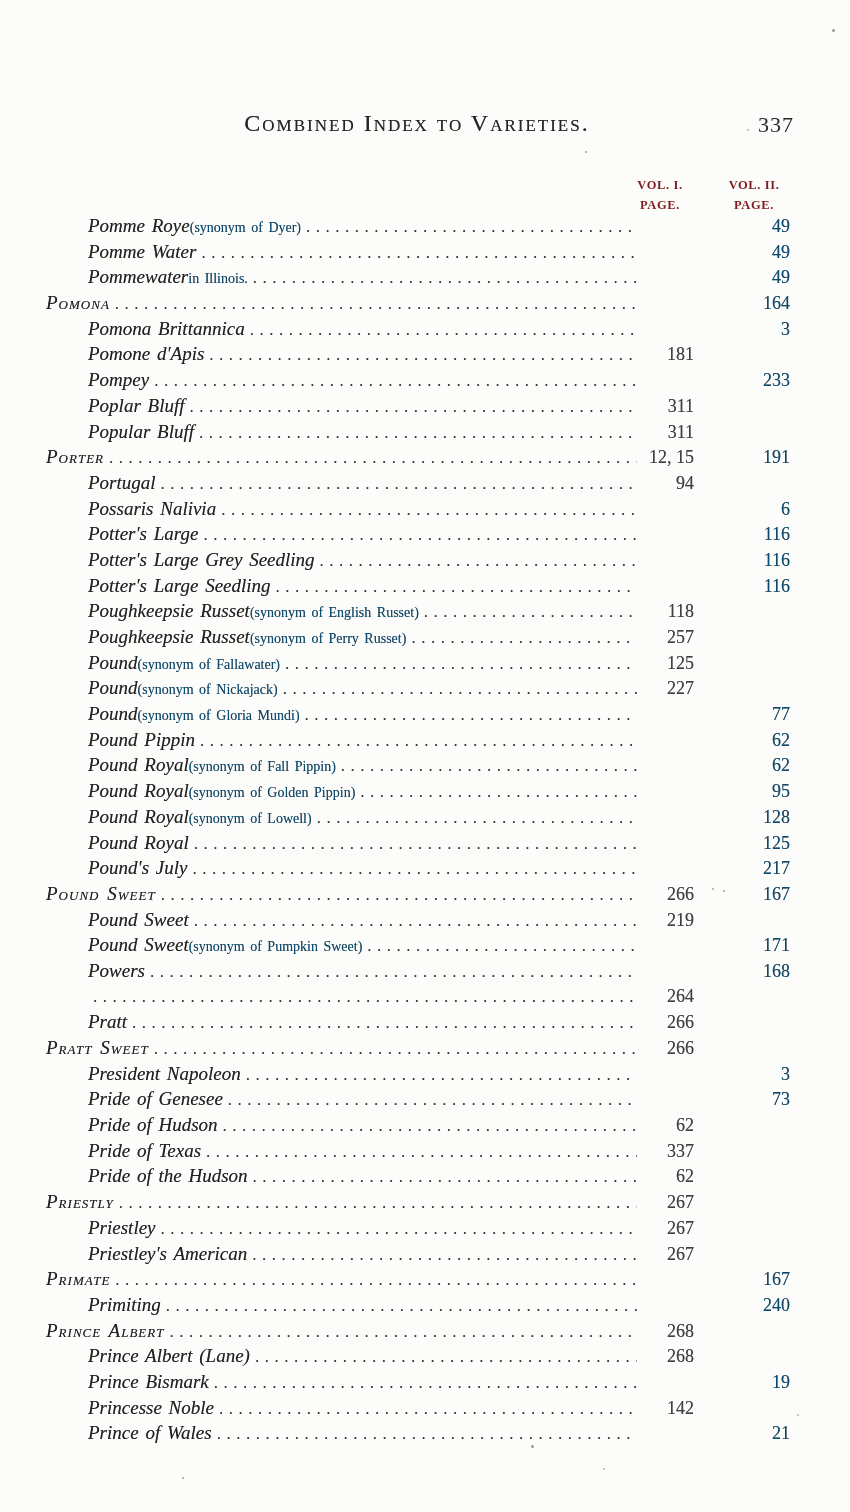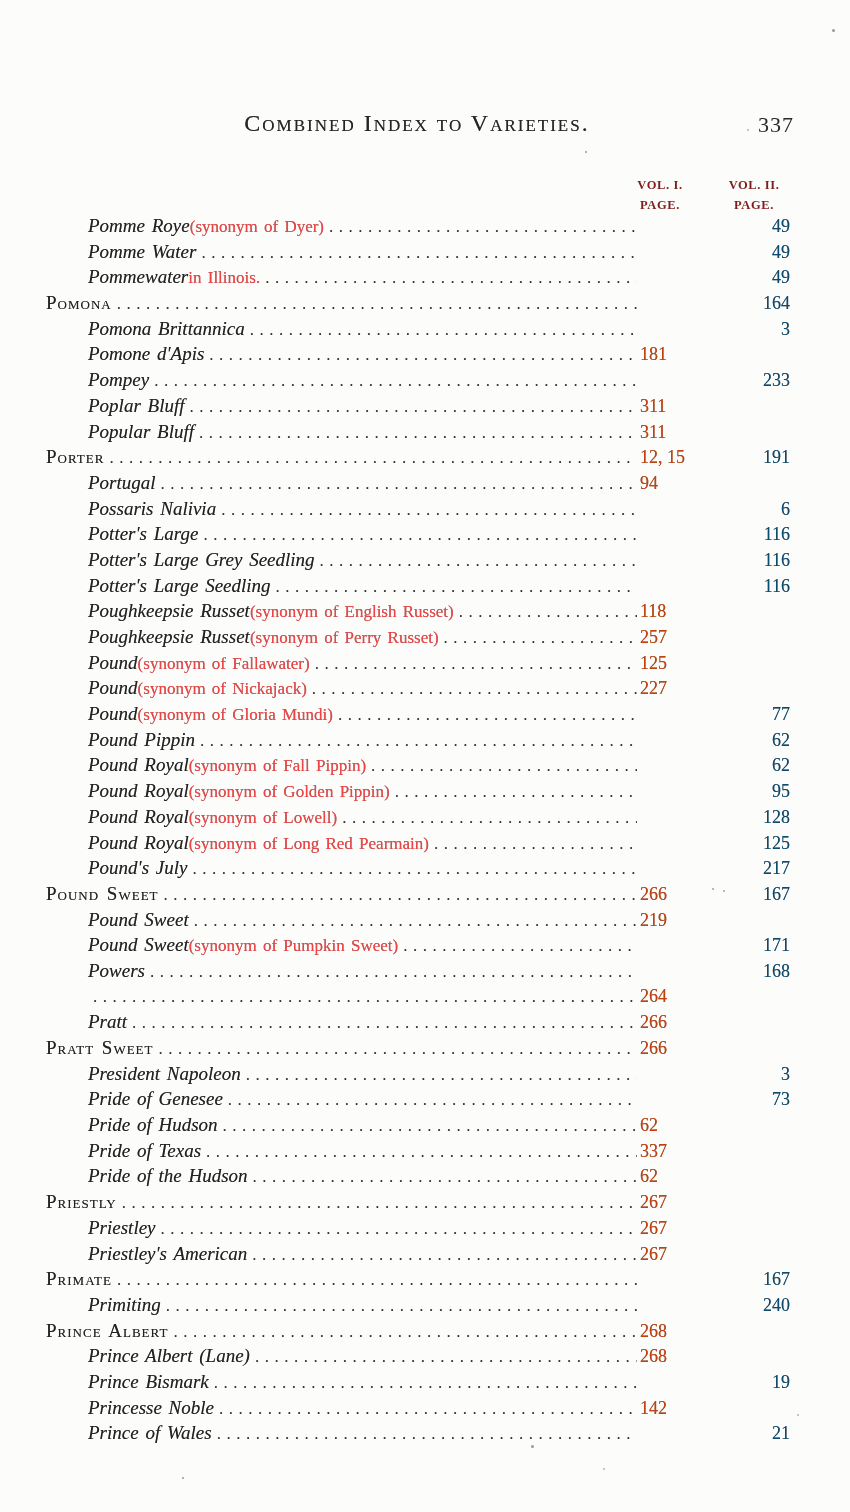--- a/index.html
+++ b/index.html
@@ -87,42 +87,44 @@
     font-size: 19px;
     word-spacing: 2px;
     color: #232221;
     text-shadow: 0 0 0.4px rgba(30,30,30,0.5);
   }
   .row.sub { padding-left: 42px; }
   .row.sub .nm { font-style: italic; }
   .row.main .nm {
     font-variant: small-caps;
     letter-spacing: 1px;
+    font-style: italic;
   }
   .row .sfx {
     flex: 0 0 auto;
-    font-size: 17px;
+    font-size: 14px;
     font-style: normal;
     word-spacing: 2px;
-    color: #ef4444;
+    color: #0c4a6e;
     text-shadow: 0 0 0.4px rgba(30,30,30,0.5);
   }
   .row .dots {
     flex: 1 1 auto;
     overflow: hidden;
     font-size: 17px;
     letter-spacing: 5.5px;
     margin: 0 3px 0 5px;
     color: #2e2d2c;
   }
   .row .v1 {
     flex: 0 0 54px;
     width: 54px;
+    text-align: right;
     font-size: 18px;
-    color: #c2410c;
+    color: #404040;
     text-shadow: 0 0 0.4px rgba(30,30,30,0.5);
   }
   .row .v2 {
     flex: 0 0 96px;
     width: 96px;
     text-align: right;
     font-size: 18px;
     color: #0c4a6e;
     text-shadow: 0 0 0.4px rgba(30,30,30,0.5);
   }
@@ -320,21 +322,20 @@
     </div>
       <div class="row sub">
       <span class="nm">Pound Royal</span>
         <span class="sfx"> (synonym of Lowell)</span>
       <span class="dots">..........................................................................................</span>
       <span class="v1"></span>
       <span class="v2">128</span>
     </div>
       <div class="row sub">
       <span class="nm">Pound Royal</span>
-        <span class="sfx"> (synonym of Long Red Pearmain)</span>
       <span class="dots">..........................................................................................</span>
       <span class="v1"></span>
       <span class="v2">125</span>
     </div>
       <div class="row sub">
       <span class="nm">Pound's July</span>
         <span class="sfx"></span>
       <span class="dots">..........................................................................................</span>
       <span class="v1"></span>
       <span class="v2">217</span>

